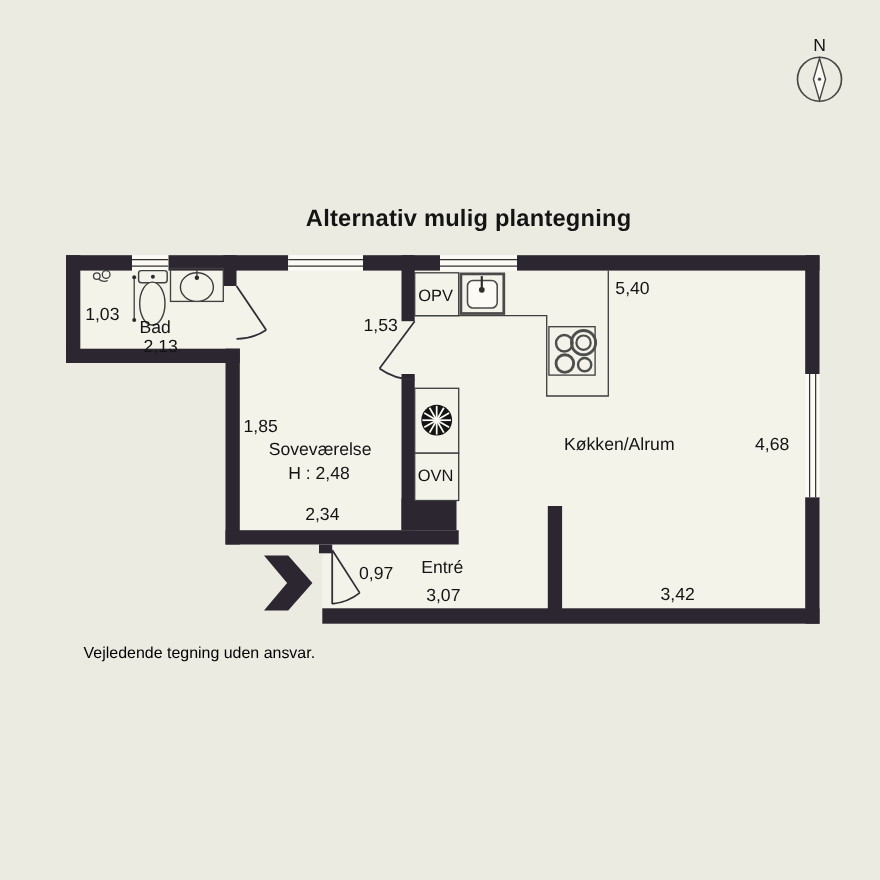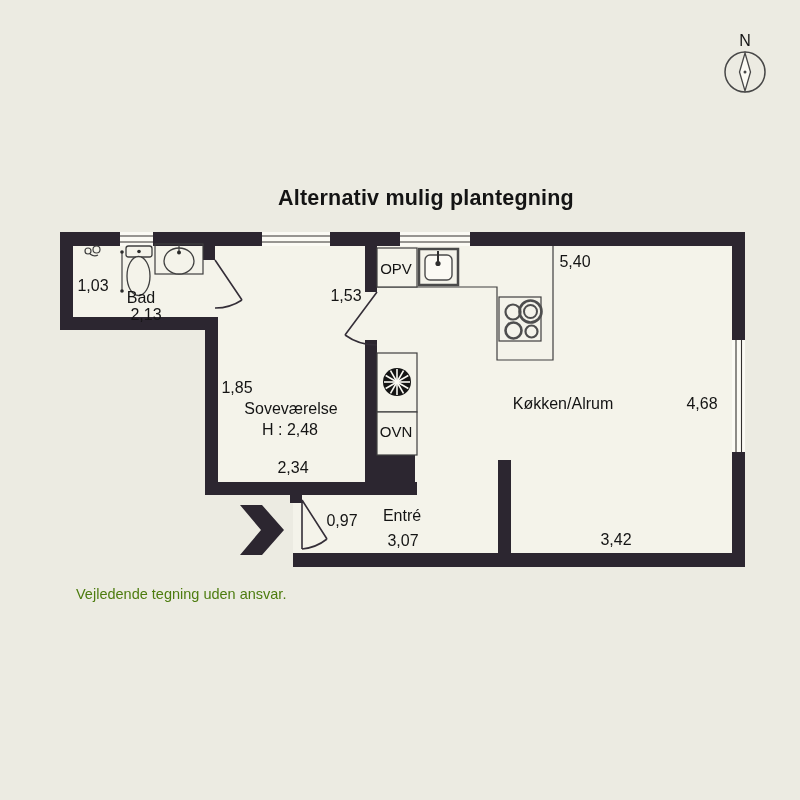--- a/index.html
+++ b/index.html
@@ -4,21 +4,21 @@
 <style>
   :root{
     --background:#ECEBE2; --floor:#F4F3EA; --wall:#2C2630;
     --line:#3F3F3F; --text:#141414;
   }
   html,body{margin:0;padding:0;}
   body{background:var(--background);font-family:"Liberation Sans",sans-serif;}
   .canvas{position:relative;width:800px;height:800px;background:var(--background);overflow:hidden;}
   .plan-title{position:absolute;top:186px;left:0;width:100%;text-align:center;
     transform:translateX(26px);font-size:21.5px;font-weight:bold;color:var(--text);letter-spacing:.2px;}
-  .disclaimer{position:absolute;left:76px;top:586px;font-size:14.5px;color:#4d7c0f;}
+  .disclaimer{position:absolute;left:76px;top:586px;font-size:14.5px;color:#000000;}
   svg{position:absolute;left:0;top:0;}
   .wall{fill:var(--wall);}
   .floor{fill:var(--floor);}
   .winpane{fill:#FBFAF4;}
   .thin{stroke:var(--line);stroke-width:1.2;fill:none;}
   .thin-f{stroke:var(--line);stroke-width:1.2;fill:var(--floor);}
   .door{stroke:#342E38;stroke-width:1.6;fill:none;}
   .winline{stroke:#34302f;stroke-width:1.1;}
   .lbl{font-size:16px;fill:var(--text);}
   .lbl-s{font-size:15px;fill:var(--text);}

